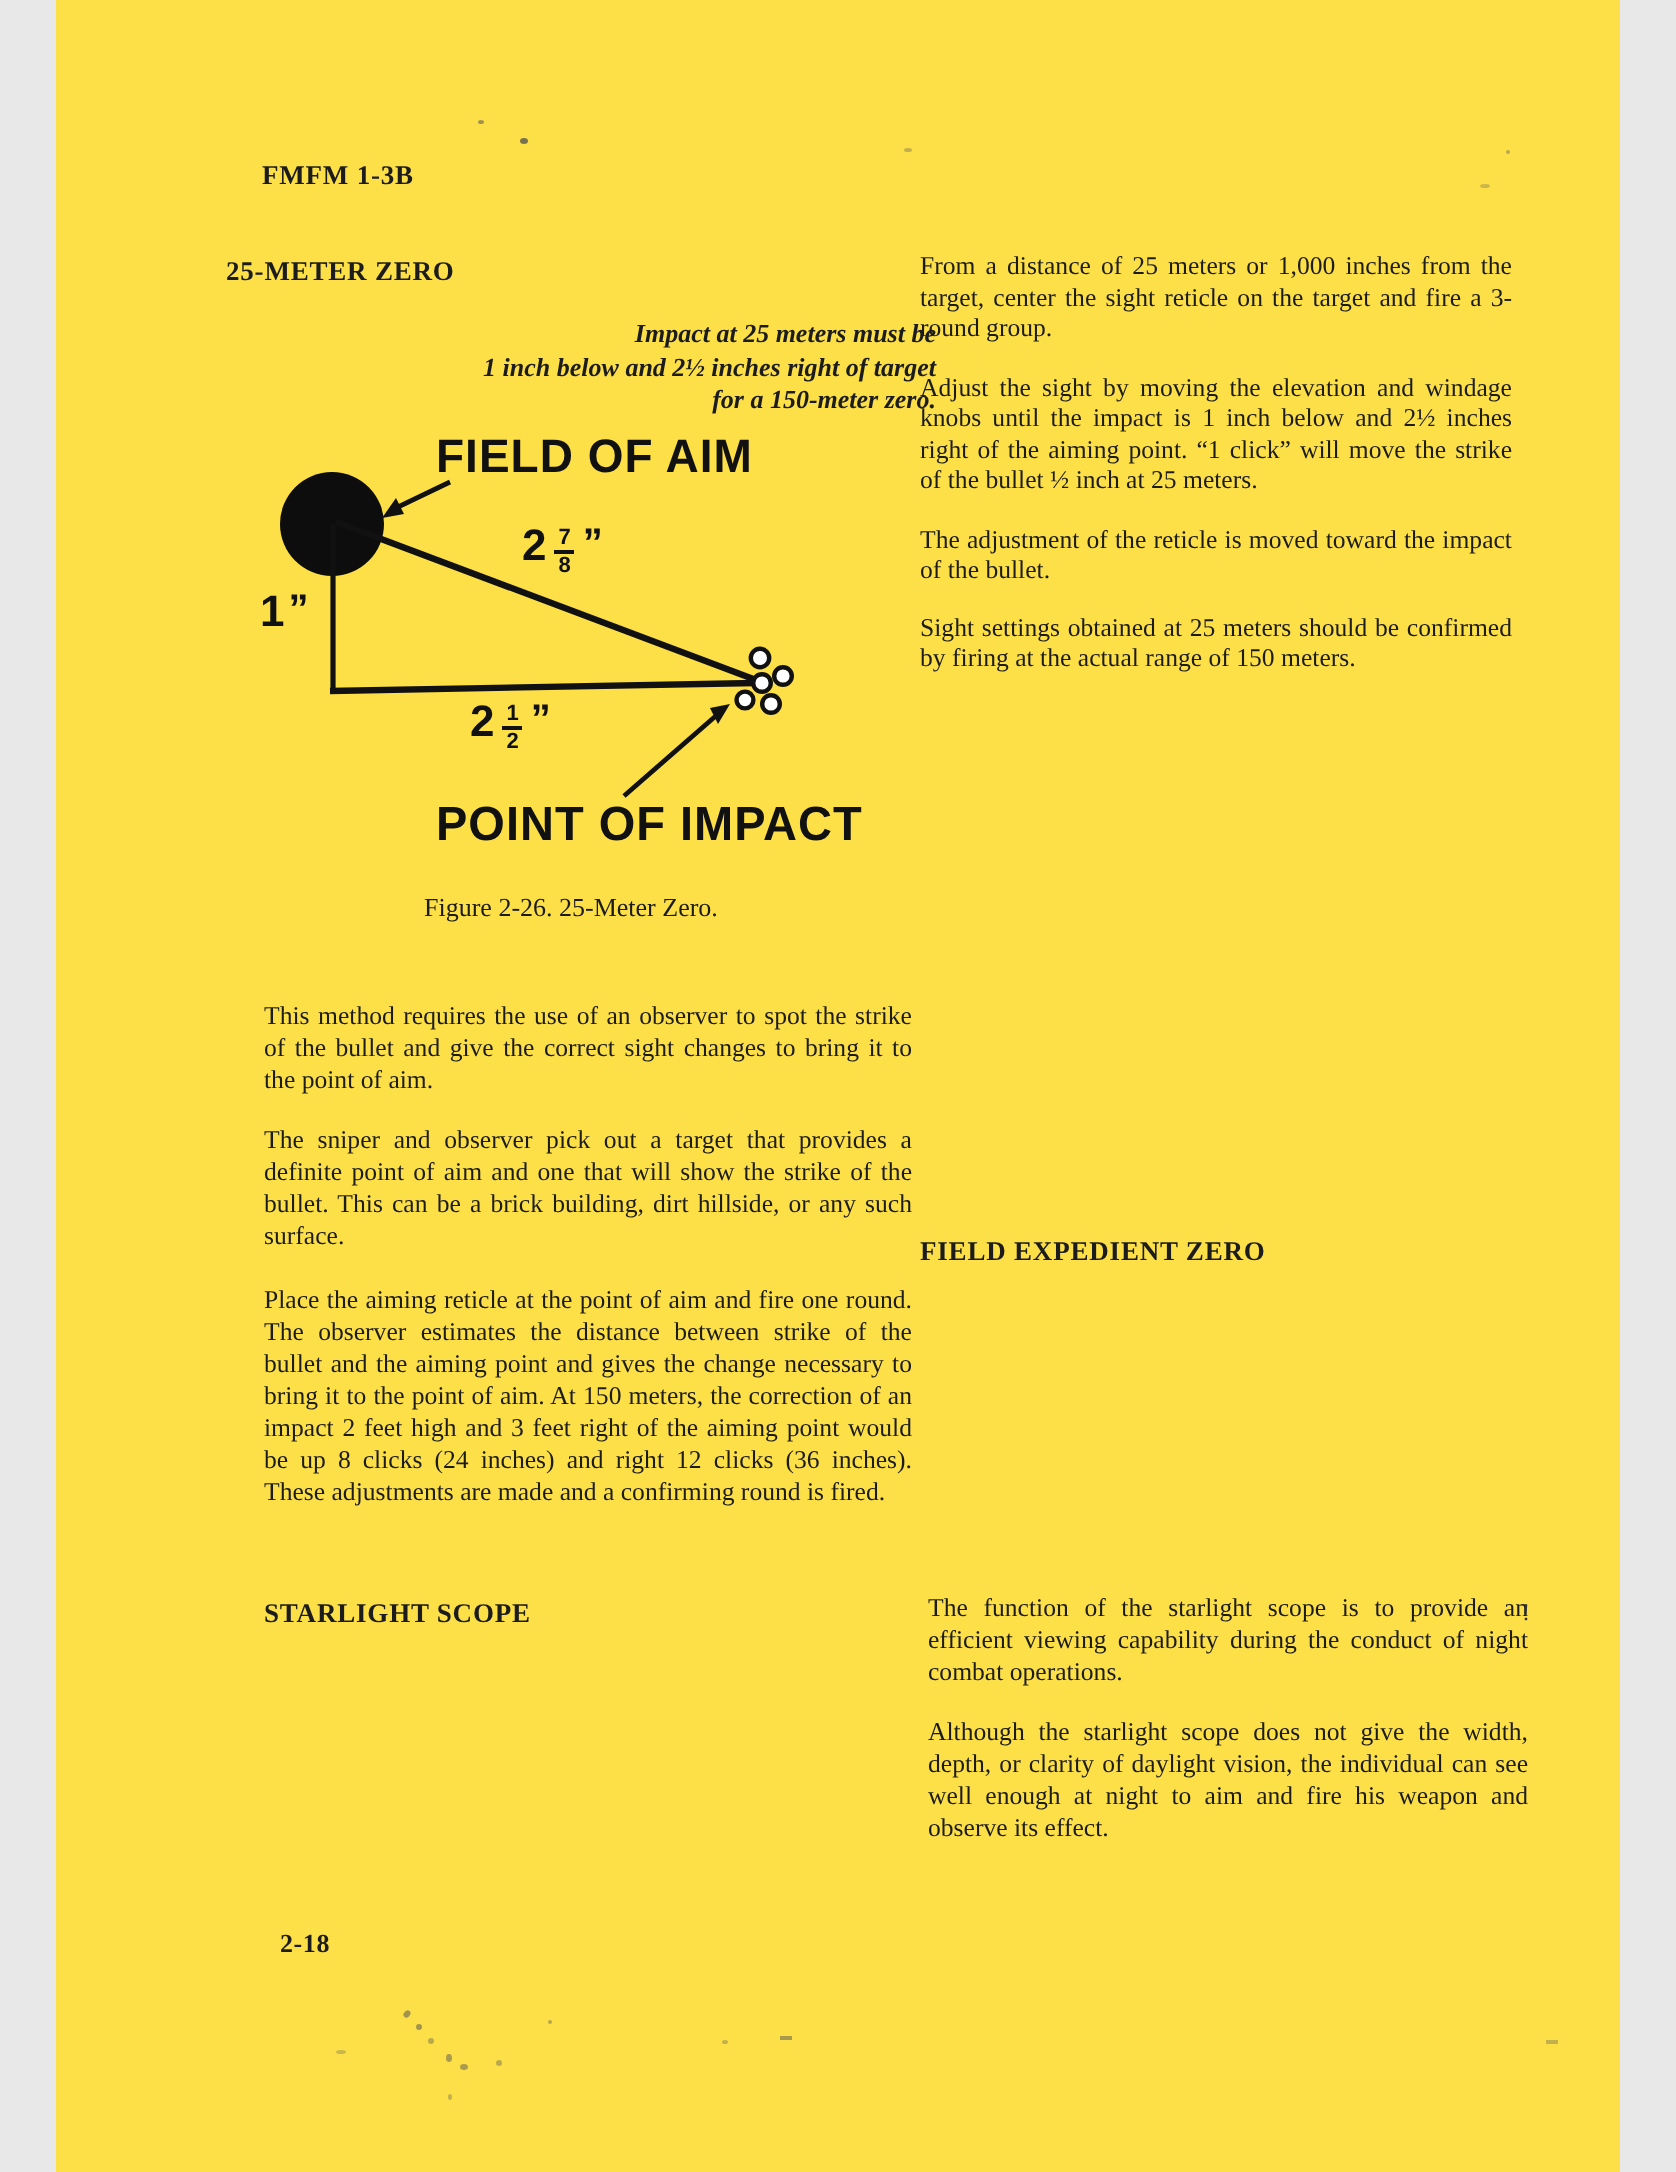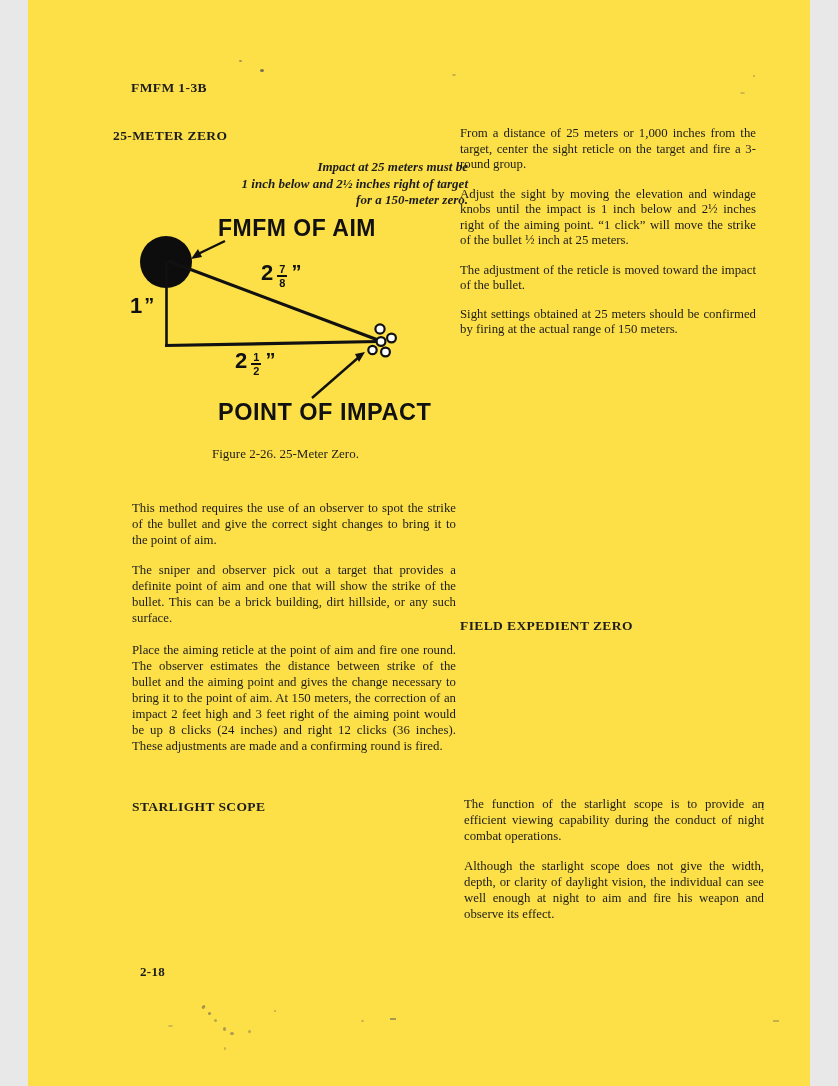--- a/index.html
+++ b/index.html
@@ -82,21 +82,21 @@
 
     <g fill="#fff" stroke="#111" stroke-width="2.2">
       <circle cx="352" cy="329" r="4.6"></circle>
       <circle cx="363.5" cy="338" r="4.4"></circle>
       <circle cx="353" cy="341.5" r="4.4"></circle>
       <circle cx="344.5" cy="350" r="4.2"></circle>
       <circle cx="357.5" cy="352" r="4.4"></circle>
     </g>
   </svg>
 
-  <div class="diagram-label" style="left:190px; top:215px;">FMFM OF AIM</div>
+  <div class="diagram-label" style="left:190px; top:215px;">FIELD OF AIM</div>
   <div class="diagram-label" style="left:190px; top:399px; font-size:23.5px;">POINT OF IMPACT</div>
 
   <div class="meas" style="left:102px; top:295px;">
     <span class="whole">1</span>
       <span class="unit">”</span>
   </div>
   <div class="meas" style="left:233px; top:262px;">
     <span class="whole">2</span>
     <span class="frac">
       <span class="num">7</span>

